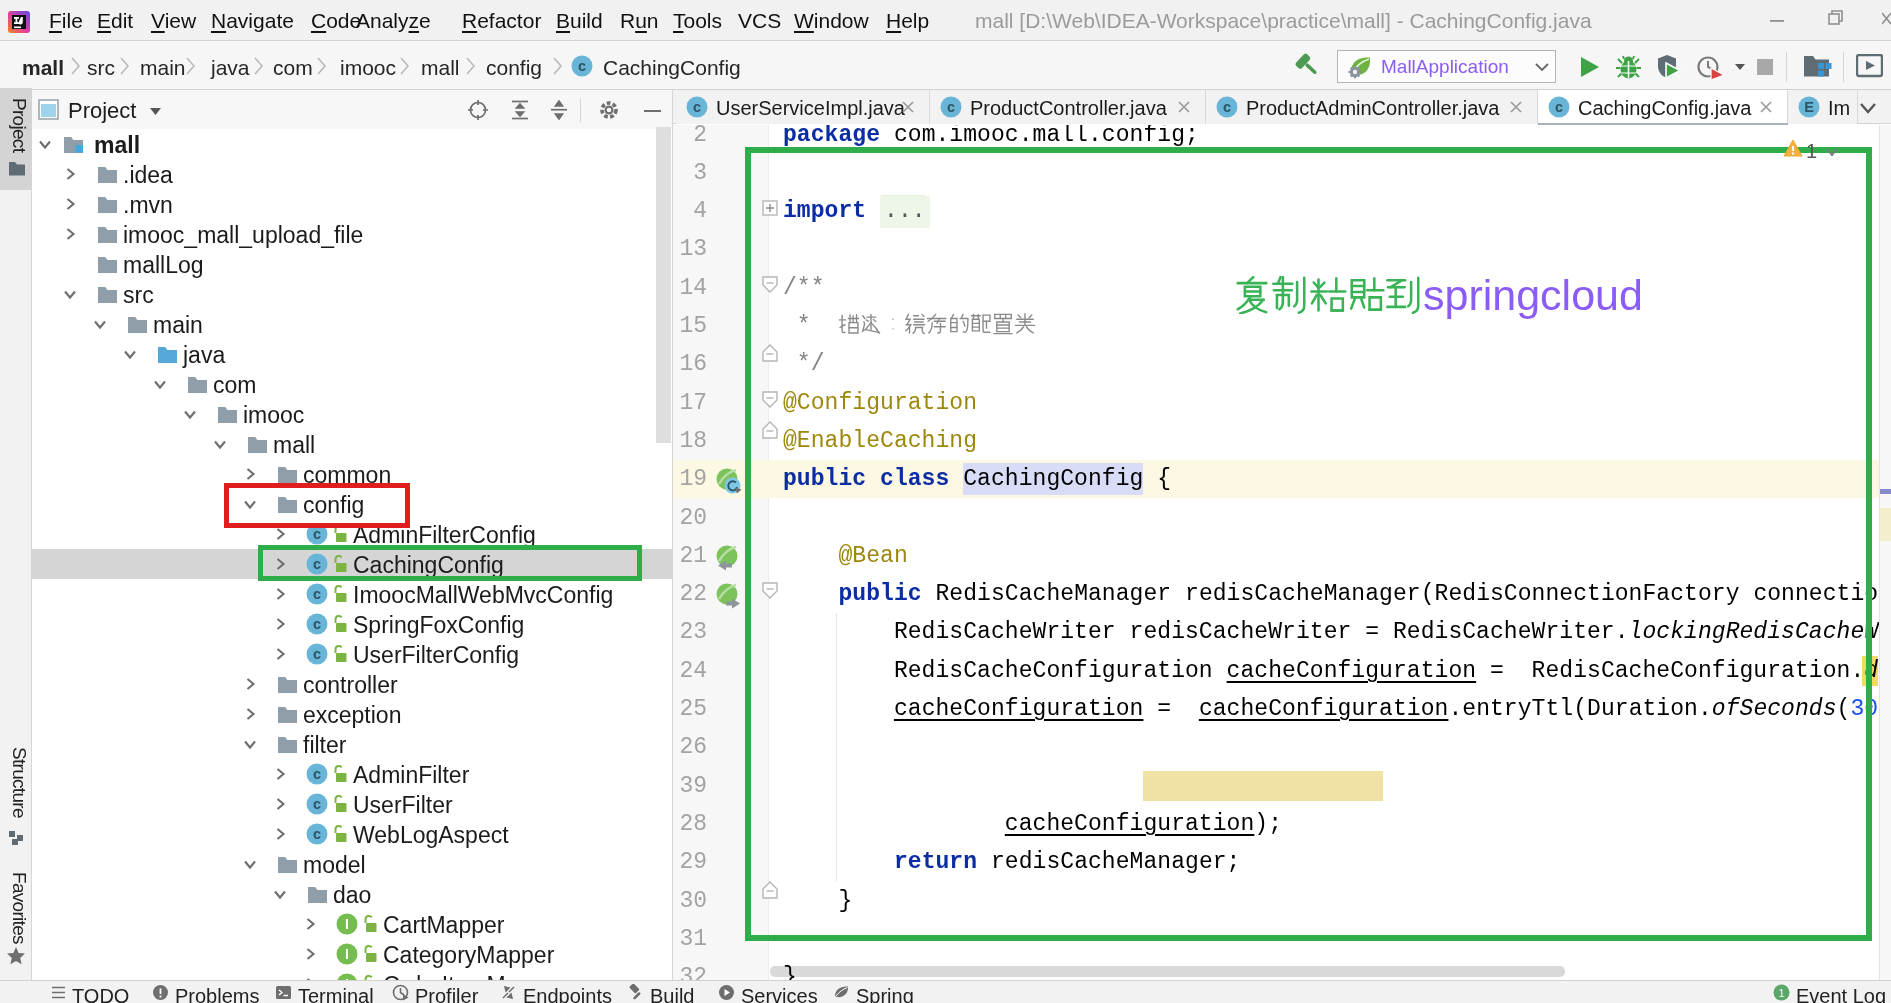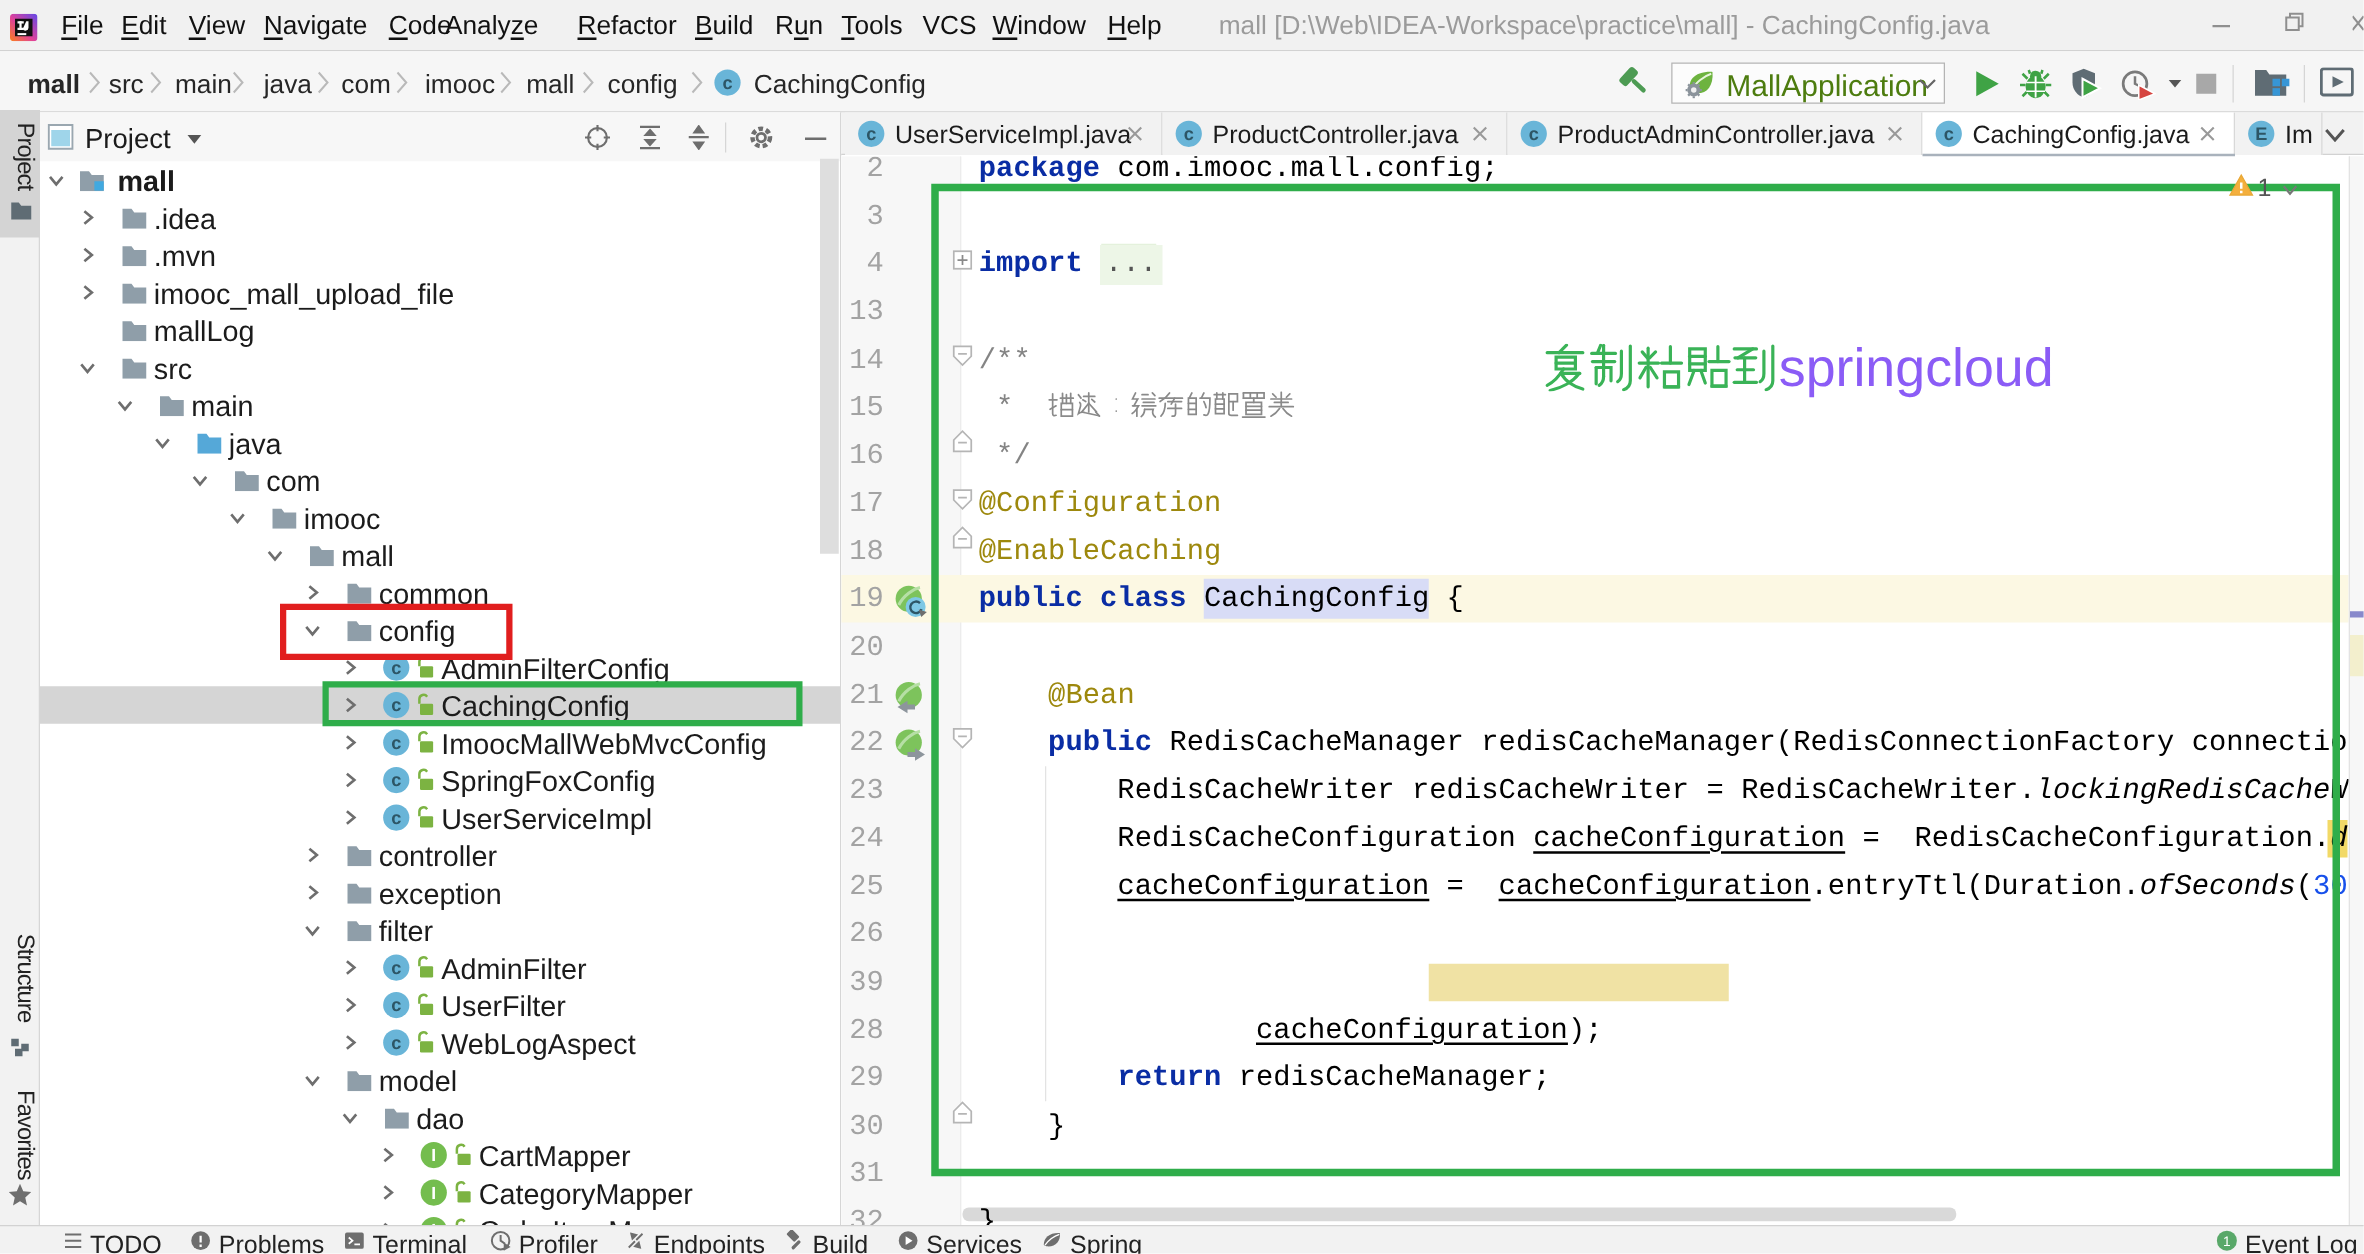--- a/index.html
+++ b/index.html
@@ -108,21 +108,21 @@
 <div class="abs" style="left:1337px;top:50px;width:219px;height:33px;background:#fcfcfc;border:1px solid #b4b4b4"></div>
 <svg class="abs" style="left:1347px;top:55px" width="25" height="24" viewBox="0 0 25 24">
     <path d="M6 19 C2 10 8 2 23 2.5 C24 15 17 22 6 19 Z" fill="#6db33f"></path>
     <path d="M6 18 C9 11 16 6 22 4" stroke="#e8f5dc" stroke-width="1.5" fill="none"></path>
     <circle cx="8" cy="17" r="5.2" fill="#8b939b"></circle>
     <circle cx="8" cy="17" r="2.2" fill="#f0f0f0"></circle>
     <g stroke="#8b939b" stroke-width="1.8">
       <path d="M8 10.5 V12 M8 22 V23.5 M1.5 17 H3 M13 17 H14.5 M3.5 12.5 L4.7 13.7 M11.3 20.3 L12.5 21.5 M12.5 12.5 L11.3 13.7 M4.7 20.3 L3.5 21.5"></path>
     </g>
   </svg>
-<div class="abs" style="left:1381px;top:56px;font-size:24px;color:#4d7c0f">MallApplication</div>
+<div class="abs" style="left:1381px;top:56px;font-size:19px;color:#8b5cf6">MallApplication</div>
 <svg class="abs" style="left:1534px;top:60px" width="16" height="14" viewBox="0 0 16 14">
     <polyline points="2,4 8,10 14,4" fill="none" stroke="#666" stroke-width="1.8"></polyline>
   </svg>
 <svg class="abs" style="left:1577px;top:55px" width="24" height="24" viewBox="0 0 24 24">
     <path d="M4 2 L22 12 L4 22 Z" fill="#3fa345"></path>
   </svg>
 <svg class="abs" style="left:1615px;top:53px" width="27" height="27" viewBox="0 0 27 27">
     <g stroke="#3fa345" stroke-width="2" fill="none">
       <path d="M7 10 L3 6 M20 10 L24 6 M5.5 15 H1 M21.5 15 H26 M7 20 L3 24 M20 20 L24 24 M9 6 L8 3 M18 6 L19 3"></path>
     </g>
@@ -384,21 +384,21 @@
       <polyline points="5.5,3 11.5,8 5.5,13" fill="none" stroke="#6e6e6e" stroke-width="2.1"></polyline>
     </svg>
     <svg class="abs" style="left:274px;top:4px" width="22" height="22" viewBox="0 0 22 22">
       <circle cx="11" cy="11" r="10.5" fill="#69b5d8"></circle>
       <text x="11" y="16.2" font-size="14.5" font-family="Liberation Sans" font-weight="bold" fill="#2d5666" text-anchor="middle">c</text>
     </svg>
     <svg class="abs" style="left:299px;top:5px" width="17" height="19" viewBox="0 0 17 19">
       <path d="M4.5 9 V5.2 a3.4 3.4 0 0 1 6.2 -1.8" fill="none" stroke="#7cb342" stroke-width="2"></path>
       <rect x="5" y="9" width="10.5" height="9" rx="1" fill="#7cb342"></rect>
     </svg>
-    <div class="tlabel" style="left:321px">UserServiceImpl</div>
+    <div class="tlabel" style="left:321px">UserFilterConfig</div>
   </div>
 <div class="trow" style="top:669px">
     <svg class="abs" style="left:210px;top:7px" width="16" height="16" viewBox="0 0 16 16">
       <polyline points="5.5,3 11.5,8 5.5,13" fill="none" stroke="#6e6e6e" stroke-width="2.1"></polyline>
     </svg>
     <svg class="abs" style="left:245px;top:6px" width="21" height="18" viewBox="0 0 21 18">
       <path d="M1 2 h7.2 l2.2 3 H20 v13 H1 Z" fill="#8f9ea9"></path>
     </svg>
     <div class="tlabel" style="left:271px">controller</div>
   </div>

